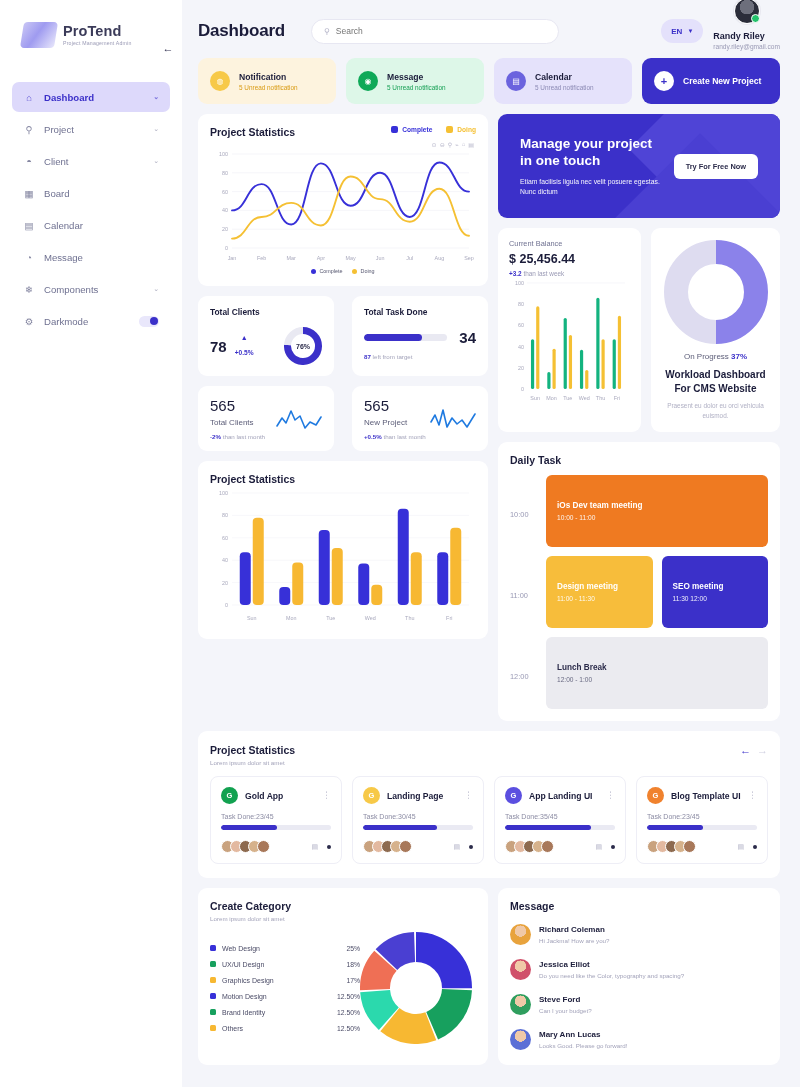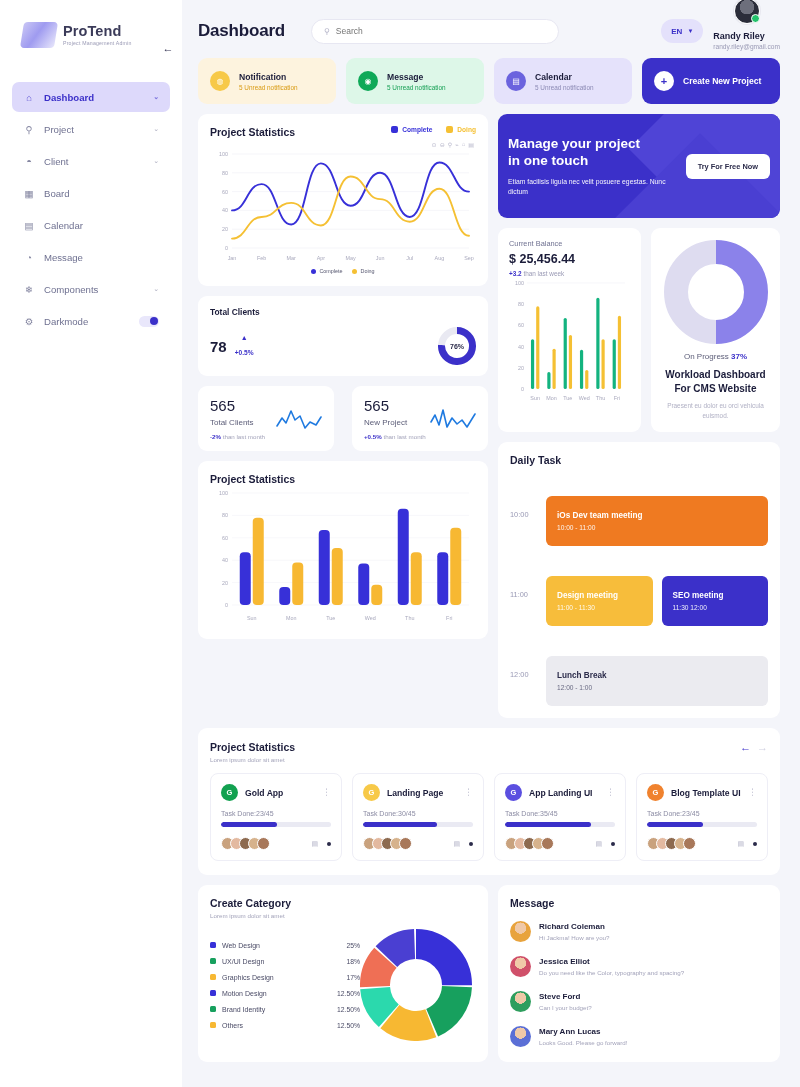--- a/index.html
+++ b/index.html
@@ -139,21 +139,21 @@
   .tt-note b { color: #3b30c9; }
   .kpi-num { font-size: 15px; font-weight: 400; }
   .kpi-lbl { font-size: 8px; color: #5c5d78; margin-top: 4px; }
   .kpi-note { font-size: 6.2px; color: #a3a3ba; margin-top: 6px; }
   .kpi-note b { color: #3b30c9; }
   .kpi-flex { display: flex; align-items: center; }
 
   
   .banner {
     position: relative; overflow: hidden; border-radius: 9px;
-    background: #3b30c9; color: #fff; padding: 16px 10px; height: 104px;
+    background: #3b30c9; color: #fff; padding: 16px 22px; height: 104px;
   }
   .banner::before {
     content: ""; position: absolute; right: -30px; top: -40px; width: 150px; height: 150px;
     background: #4f44d6; transform: rotate(45deg);
   }
   .banner::after {
     content: ""; position: absolute; right: 20px; bottom: -60px; width: 120px; height: 120px;
     background: #4a3fd2; transform: rotate(45deg);
   }
   .bn-inner { position: relative; z-index: 2; display: flex; align-items: center; height: 100%; }
@@ -172,21 +172,21 @@
   .bal-delta b { color: #3b30c9; }
   .work-card { flex: 1; background: #fff; border-radius: 9px; padding: 12px 10px; text-align: center; }
   .wk-prog { font-size: 8px; color: #5c5d78; margin-top: 8px; }
   .wk-prog b { color: #3b30c9; }
   .wk-title { font-size: 10px; font-weight: 700; margin-top: 7px; line-height: 1.35; }
   .wk-sub { font-size: 6.4px; color: #b0b0c4; margin-top: 6px; line-height: 1.5; }
 
   
   .task-row { display: flex; align-items: center; gap: 10px; margin-top: 9px; }
   .task-time { font-size: 7.4px; color: #9a9ab5; width: 26px; padding-top: 7px; }
-  .task-box { border-radius: 6px; padding: 15px 11px; color: #fff; margin-top: 21px; }
+  .task-box { border-radius: 6px; padding: 26px 11px; color: #fff; }
   .task-t { font-size: 8.2px; font-weight: 700; }
   .task-s { font-size: 6.6px; margin-top: 4px; opacity: .92; }
   .task-flex { display: flex; gap: 9px; flex: 1; }
 
   
   .strip-head { display: flex; align-items: flex-start; }
   .strip-nav { margin-left: auto; display: flex; align-items: center; gap: 6px; color: #3b30c9; font-size: 11px; }
   .strip-nav .dim { color: #cfcfe0; }
   .cards-row { display: flex; gap: 10px; margin-top: 10px; }
   .pcard { flex: 1; background: #fff; border: 1px solid #eeeef6; border-radius: 8px; padding: 10px; }
@@ -398,20 +398,32 @@
                 <span class="tri">▲</span>
                 <span class="tc-delta">+0.5%</span>
               </div>
               <div class="donut-sm">
                 <svg width="38" height="38" viewBox="0 0 38 38" id="tcDonut">
                     <path d="M 19 3.5 A 15.5 15.5 0 1 1 3.530585709361791 18.026746947295642" fill="none" stroke="#3b30c9" stroke-width="7"></path>
                     <path d="M 3.530585709361791 18.026746947295642 A 15.5 15.5 0 0 1 18.999999999999996 3.5" fill="none" stroke="#e9e9f2" stroke-width="7"></path>
                   </svg>
                 <div class="donut-sm-label">76%</div>
               </div>
+            </div>
+          </div>
+          <div class="mini">
+            <div class="mini-title">Total Task Done</div>
+            <div class="tt-row">
+              <div class="bar-track">
+                <div class="bar-fill" id="ttFill" style="width: 70%;"></div>
+              </div>
+              <div class="tt-num">34</div>
+            </div>
+            <div class="tt-note">
+              <b>87</b><span> left from target</span>
             </div>
           </div>
         </div>
 
         <div class="mini-row">
           <div class="mini kpi-flex">
             <div style="flex:1">
               <div class="kpi-num">565</div>
               <div class="kpi-lbl">Total Clients</div>
               <div class="kpi-note">

